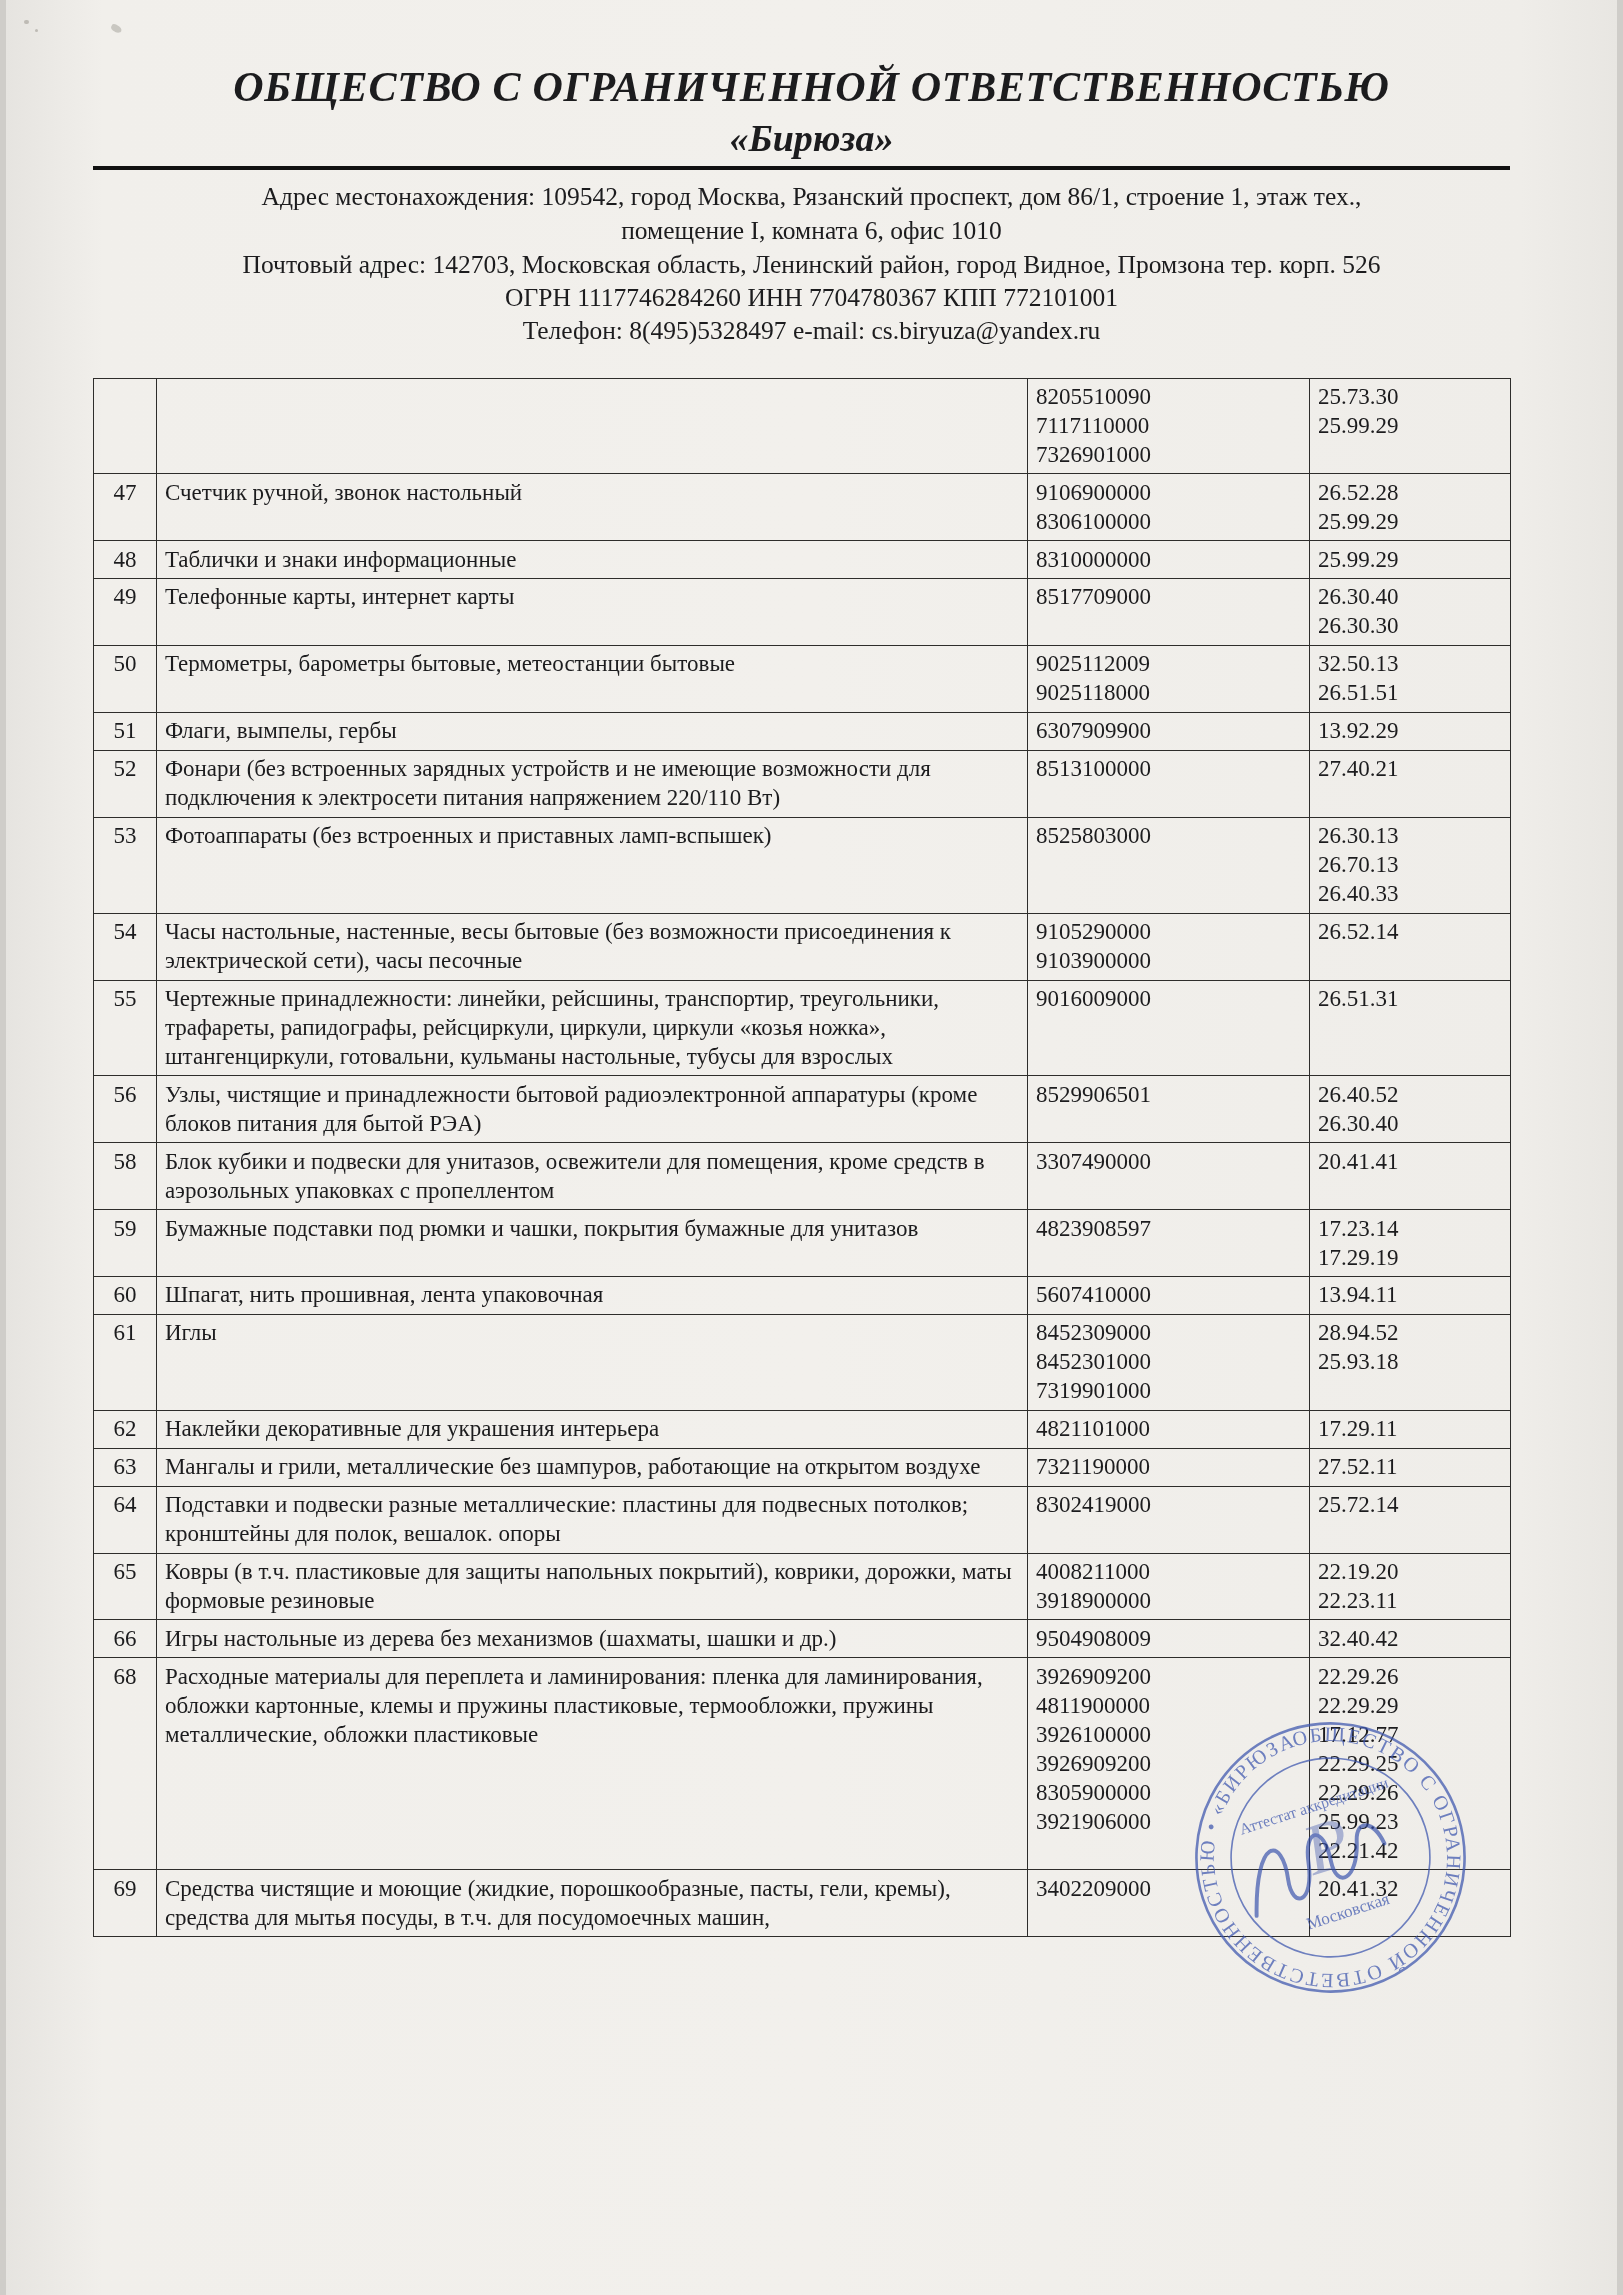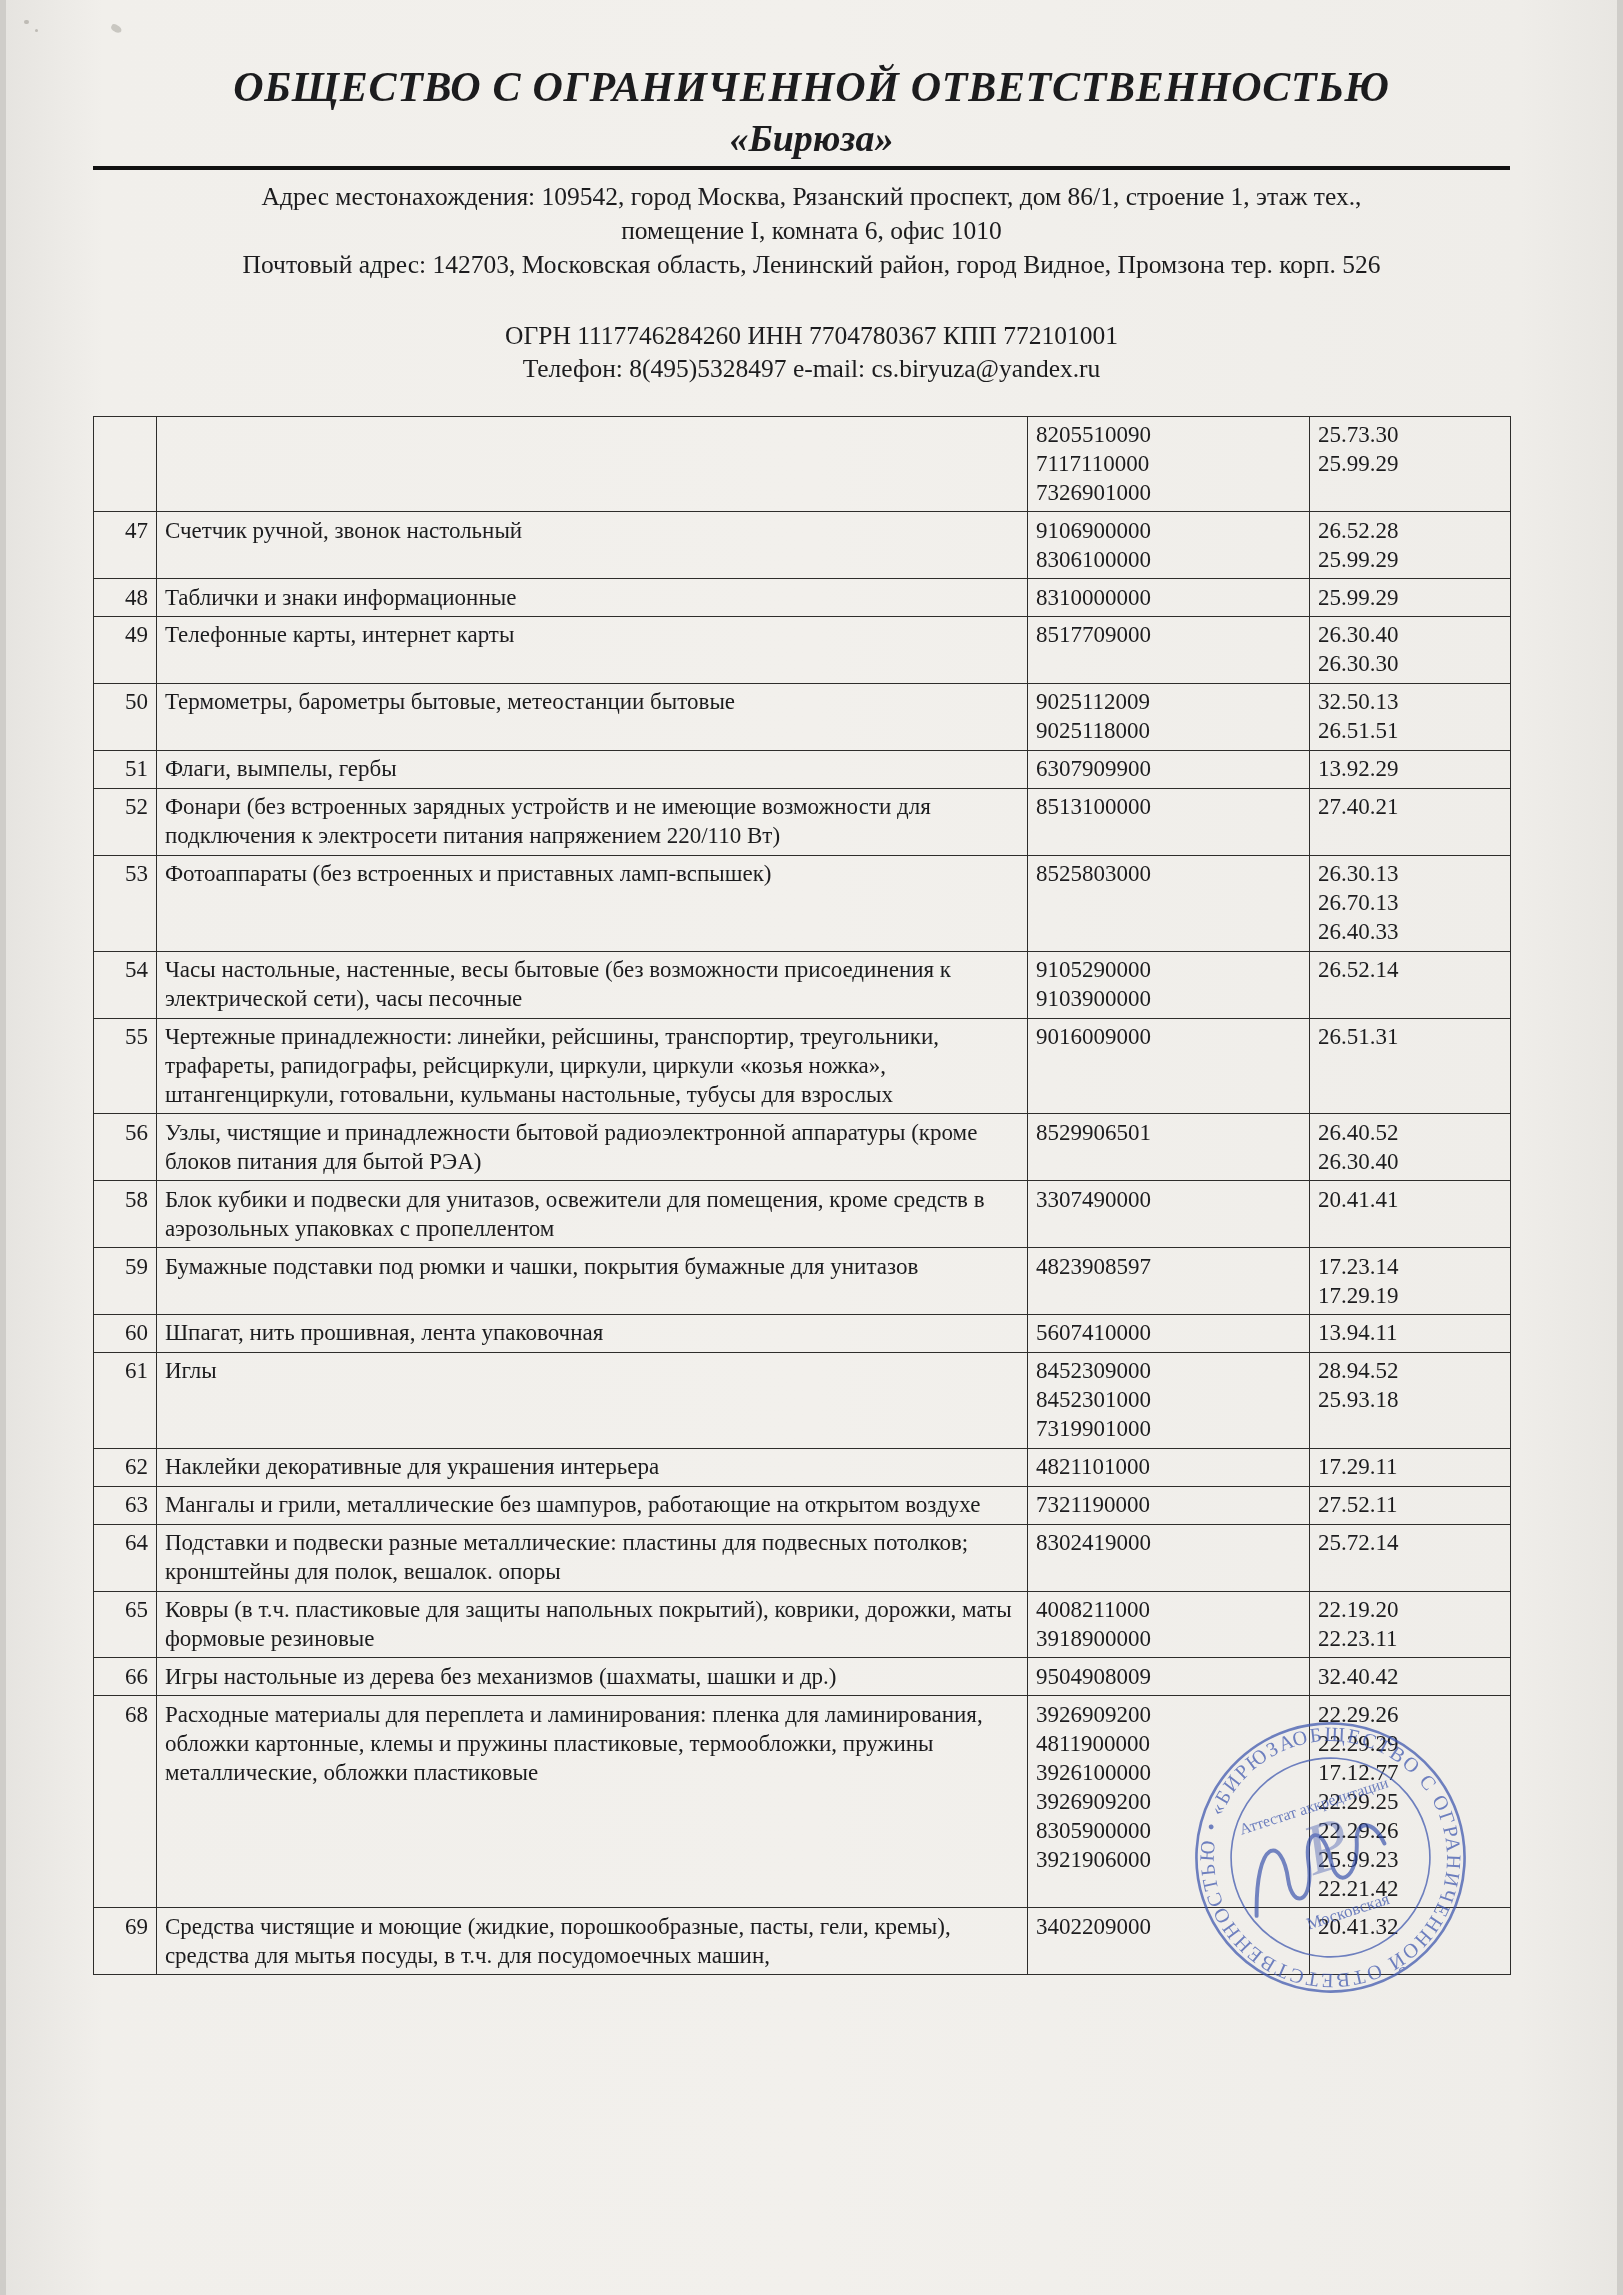--- a/index.html
+++ b/index.html
@@ -50,40 +50,39 @@
     margin: 6.5px auto 0 87px;
     border: 0;
     border-top: 4.6px solid #111;
   }
   .address-block {
     margin-top: 10.5px;
     font-size: 25.5px;
     line-height: 1.32;
   }
   .reg-block {
-    margin-top: 38px;
     text-align: center;
     font-size: 25.5px;
     line-height: 1.3;
   }
 
   table.goods {
     margin: 30px 14px 0 87px;
     width: 1417px;
     border-collapse: collapse;
     table-layout: fixed;
     font-size: 23px;
     line-height: 29px;
   }
   table.goods td {
     border: 1.3px solid #2e2d2b;
     vertical-align: top;
     padding: 3.3px 7.9px 4.6px 7.9px;
   }
-  td.c-num { text-align: right; padding-left: 2.6px; padding-right: 2.6px; }
+  td.c-num { text-align: center; padding-left: 2.6px; padding-right: 2.6px; }
   td.c-desc { }
   td.c-code { }
   td.c-cls { }
 
   .stamp-wrap {
     position: absolute;
     left: 1161px;
     top: 1694px;
     width: 327px;
     height: 327px;

